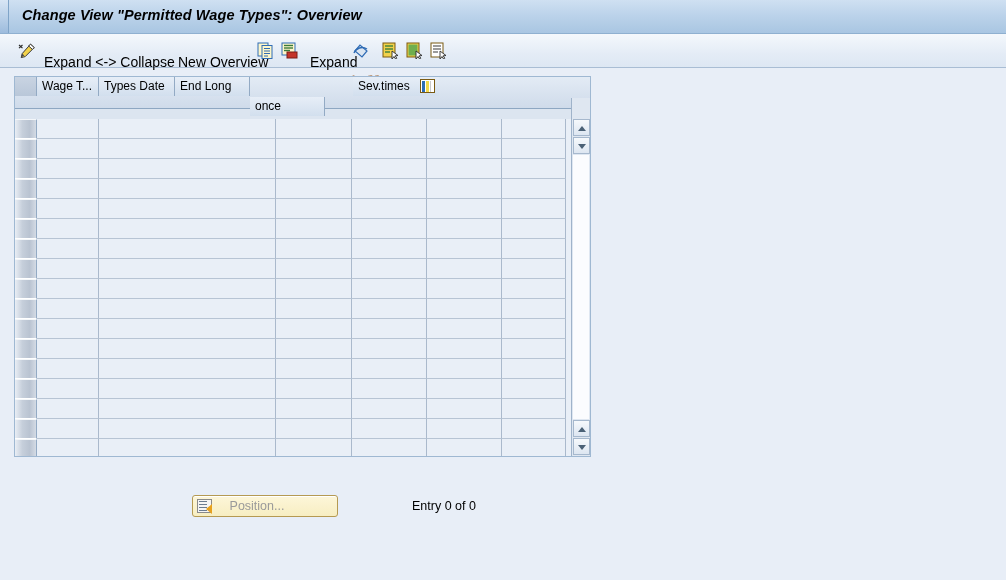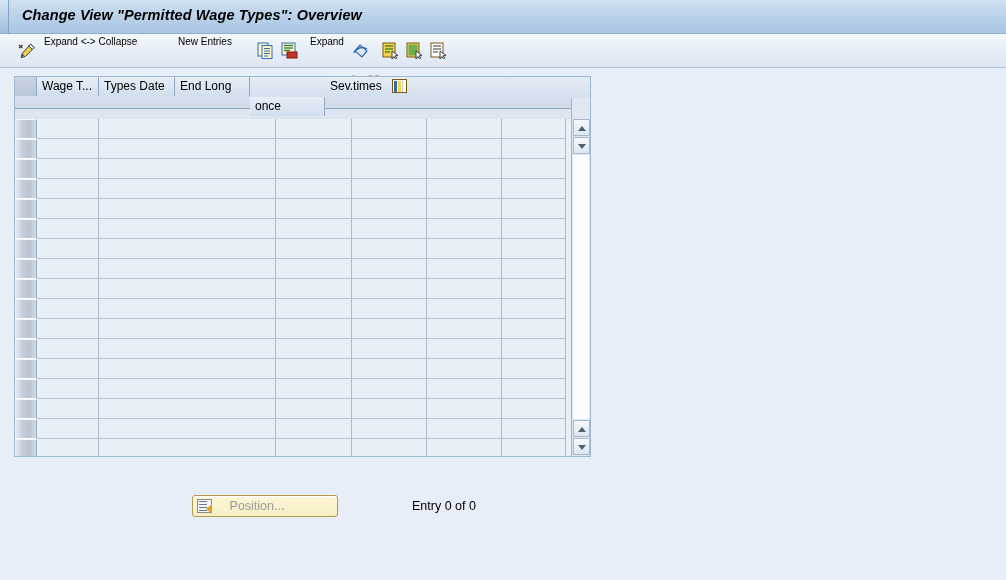--- a/index.html
+++ b/index.html
@@ -40,22 +40,22 @@
 
   
   .toolbar {
     position: absolute;
     left: 0; top: 34px; width: 1006px; height: 34px;
     background: linear-gradient(to bottom, #f4f8fc 0%, #e4ecf6 60%, #dde7f3 100%);
     border-bottom: 1px solid #a9bdd4;
   }
   .tb-item {
     position: absolute;
-    top: 0;
-    font-size: 10px;
+    top: 20px;
+    font-size: 14px;
     color: #000;
     white-space: nowrap;
     line-height: 16px;
   }
   .tb-icon { position: absolute; top: 8px; width: 18px; height: 17px; }
 
   
   .pencil { left: 18px; top: 9px; width: 18px; height: 16px; }
 
   
@@ -249,21 +249,21 @@
       <svg width="18" height="16" viewBox="0 0 18 16">
         <path d="M12.5 1.2 L16.2 4.6 L7.2 13.6 L3.2 14.6 L4.2 10.6 Z" fill="#f2d24b" stroke="#3a3a3a" stroke-width="1"></path>
         <path d="M12.5 1.2 L16.2 4.6 L14.4 6.4 L10.7 3.0 Z" fill="#ffffff" stroke="#3a3a3a" stroke-width="1"></path>
         <path d="M3.2 14.6 L4.2 10.6 L6.3 12.6 Z" fill="#4a4a4a"></path>
         <path d="M1.0 2.0 L4.5 5.2 M4.5 2.0 L1.0 5.2" stroke="#2b2b2b" stroke-width="1.1" fill="none"></path>
       </svg>
     </span>
 
     <span class="tb-item" style="left:44px;">Expand &lt;-&gt; Collapse</span>
 
-    <span class="tb-item" style="left:178px;">New Entries</span>
+    <span class="tb-item" style="left:178px;">New Overview</span>
 
     <span class="tb-icon" style="left:257px;">
       <svg width="18" height="17" viewBox="0 0 18 17">
         <rect x="1" y="1" width="10" height="13" fill="#fdf6c9" stroke="#2f6cb5" stroke-width="1"></rect>
         <rect x="5" y="3.5" width="10" height="13" fill="#fdf6c9" stroke="#2f6cb5" stroke-width="1"></rect>
         <g stroke="#2f6cb5" stroke-width="1">
           <line x1="7" y1="6.5" x2="13" y2="6.5"></line>
           <line x1="7" y1="9" x2="13" y2="9"></line>
           <line x1="7" y1="11.5" x2="13" y2="11.5"></line>
           <line x1="7" y1="14" x2="11" y2="14"></line>
@@ -329,21 +329,21 @@
 
   <div class="panel">
 
 
     <div class="colhead">
       <div class="ch-corner"></div>
       <div class="ch-cell" style="flex:0 0 62px;">Wage T...</div>
       <div class="ch-cell" style="flex:0 0 76px;">Types Date</div>
       <div class="ch-cell" style="flex:0 0 75px;">End Long</div>
       <div class="ch-cell" style="flex:0 0 75px;margin-top:20px;">once</div>
-      <div class="ch-cell" style="flex:0 0 64px; border-right:none;">Sev.times</div>
+      <div class="ch-cell" style="flex:0 0 64px; border-right:none;margin-left:28px;">Sev.times</div>
       <div class="ch-cfg">
         <span class="cfgicon">
             <i></i>
             <i></i>
             <i></i>
           </span>
       </div>
     </div>
 
     <div class="tbody" id="table-body">

